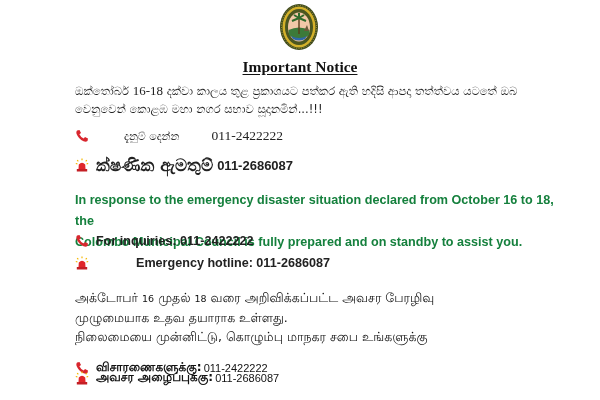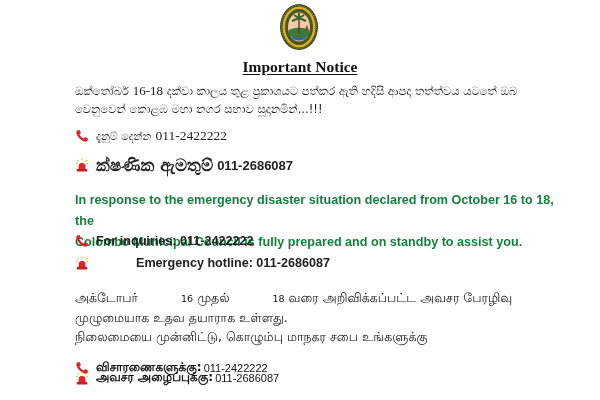--- a/index.html
+++ b/index.html
@@ -62,21 +62,21 @@
       align-items: center;
       white-space: nowrap;
     }
     .contact .icon {
       width: 14px;
       height: 14px;
       margin-right: 7px;
       flex: 0 0 auto;
       display: inline-block;
     }
-    .si-contact-1 { top: 128px; font-family: "Liberation Serif", serif; font-size: 13.5px; color: #222; }
+    .si-contact-1 { top: 128px; font-family: "Liberation Serif", serif; font-size: 13.5px; color: #222; gap: 28px; }
     .si-contact-2 { top: 155px; font-family: "Liberation Sans", sans-serif; font-size: 13px; font-weight: bold; color: #222; }
     .si-contact-1 .label { font-family: "DejaVu Sans", sans-serif; font-size: 11px; margin-right: 4px; }
     .si-contact-2 .label { font-family: "DejaVu Sans", sans-serif; font-size: 17px; font-weight: bold; margin-right: 4px; }
 
     .en-para {
       top: 190px;
       width: 500px;
       font-family: "Liberation Sans", "DejaVu Sans", sans-serif;
       font-weight: bold;
       font-size: 12.6px;
@@ -87,21 +87,21 @@
     .en-contact-2 { top: 256px; font-family: "Liberation Sans", sans-serif; font-size: 12.6px; font-weight: bold; color: #222; gap: 40px; }
 
     .ta-para {
       top: 288px;
       width: 500px;
       font-family: "DejaVu Sans", sans-serif;
       font-size: 12.5px;
       line-height: 19px;
       color: #111;
     }
-    .ta-para .num { font-size: 9.5px; margin-left: 39px; }
+    .ta-para .num { font-size: 9.5px; }
     .ta-contact-1 { top: 360px; font-family: "DejaVu Sans", sans-serif; font-size: 12px; font-weight: bold; color: #111; }
     .ta-contact-2 { top: 370px; font-family: "DejaVu Sans", sans-serif; font-size: 12px; font-weight: bold; color: #111; }
     .ta-contact-1 .phone, .ta-contact-2 .phone {
       font-family: "Liberation Sans", sans-serif;
       font-size: 11px;
       font-weight: normal;
       margin-left: 2px;
     }
   </style>
 </head>

